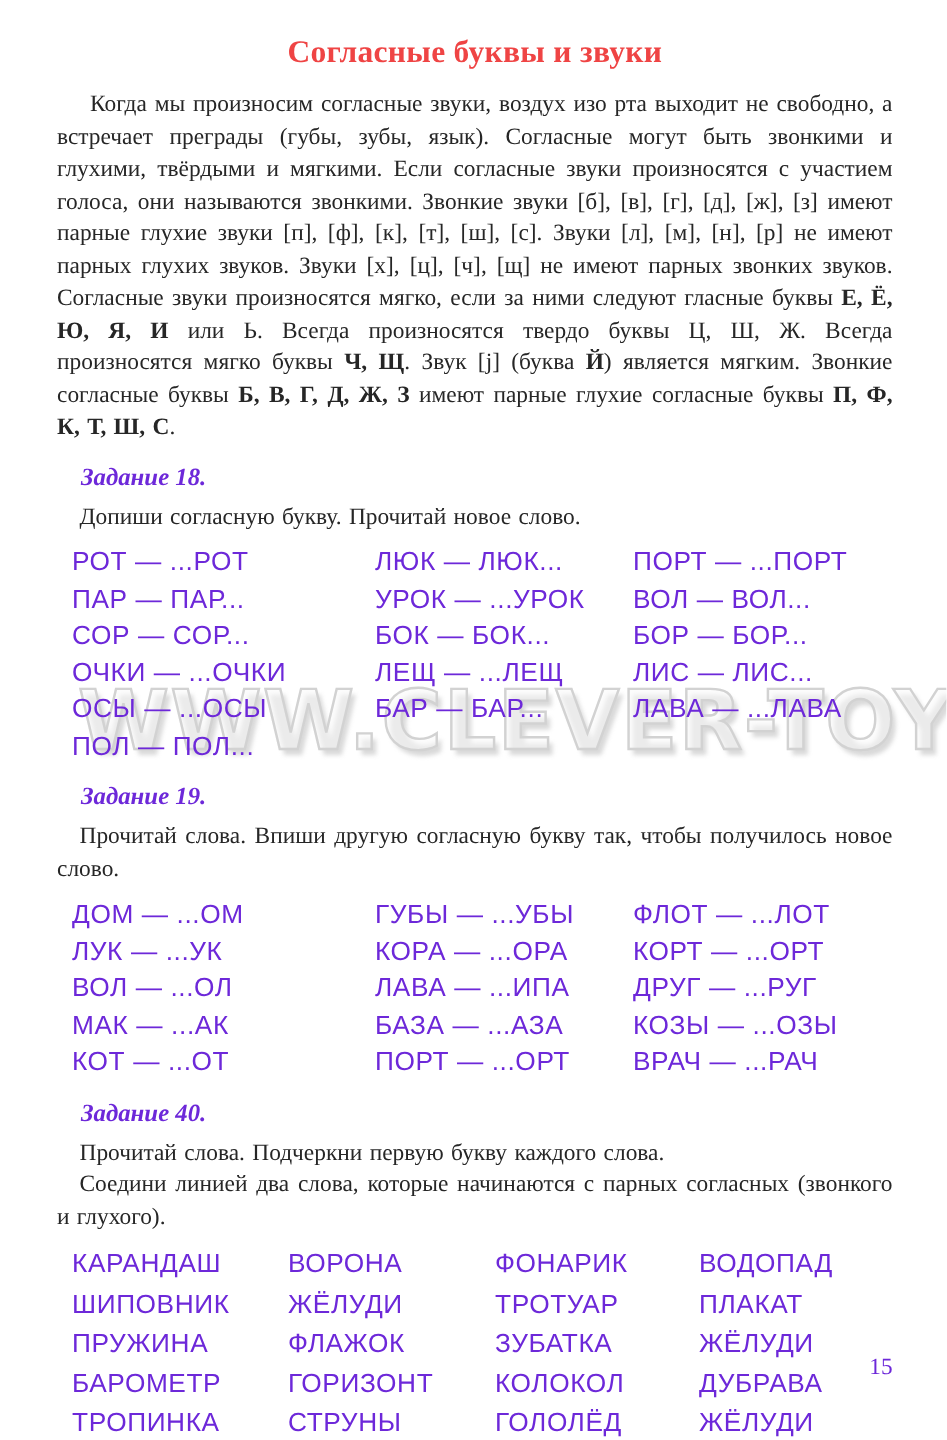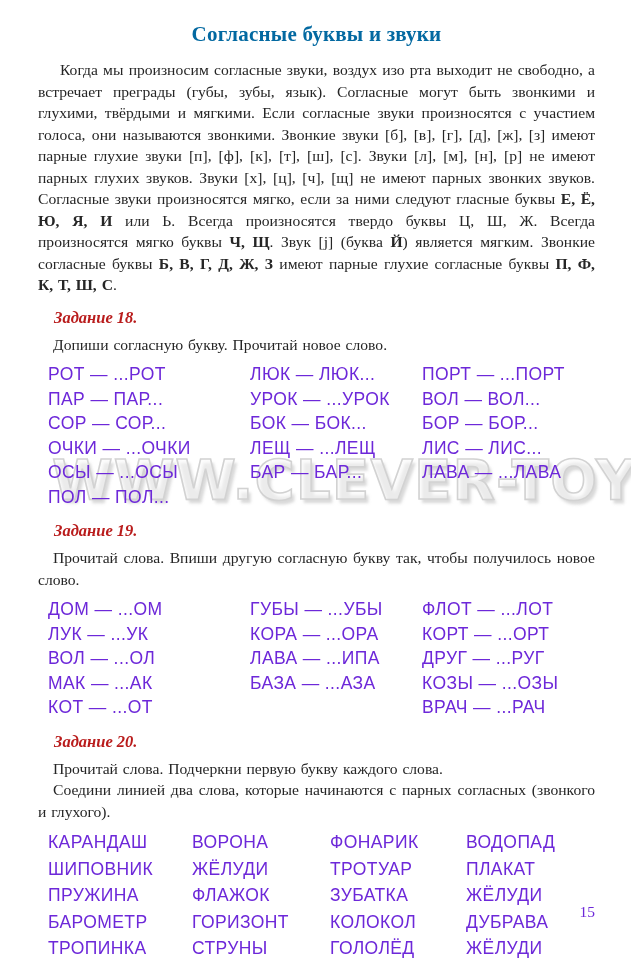--- a/index.html
+++ b/index.html
@@ -16,40 +16,40 @@
   .content {
     position: relative;
     z-index: 1;
     padding: 22px 36px 0 38px;
   }
   .title {
     margin: 0 0 12px 0;
     text-align: center;
     font-size: 21px;
     font-weight: bold;
-    color: #0369a1;
+    color: #ef4444;
     letter-spacing: 0.2px;
   }
   .intro {
     margin: 0;
     font-size: 15.6px;
     line-height: 21.5px;
     text-align: justify;
     text-indent: 22px;
     word-spacing: 1px;
   }
   .intro b { font-weight: bold; }
   .task { margin: 0; }
   .task-heading {
     margin: 12px 0 6px 0;
     padding-left: 16px;
     font-size: 16.5px;
     font-weight: bold;
     font-style: italic;
-    color: #b91c1c;
+    color: #6d28d9;
   }
   .instr {
     margin: 0;
     font-size: 15.6px;
     line-height: 21.5px;
     text-align: justify;
     text-indent: 15px;
     word-spacing: 1px;
   }
   .cols {
@@ -150,33 +150,34 @@
             <div class="word">ЛУК — ...УК</div>
             <div class="word">ВОЛ — ...ОЛ</div>
             <div class="word">МАК — ...АК</div>
             <div class="word">КОТ — ...ОТ</div>
           </div>
           <div class="col">
             <div class="word">ГУБЫ — ...УБЫ</div>
             <div class="word">КОРА — ...ОРА</div>
             <div class="word">ЛАВА — ...ИПА</div>
             <div class="word">БАЗА — ...АЗА</div>
+            <div class="word">ПОРТ — ...ОРТ</div>
           </div>
           <div class="col">
             <div class="word">ФЛОТ — ...ЛОТ</div>
             <div class="word">КОРТ — ...ОРТ</div>
             <div class="word">ДРУГ — ...РУГ</div>
             <div class="word">КОЗЫ — ...ОЗЫ</div>
             <div class="word">ВРАЧ — ...РАЧ</div>
           </div>
         </div>
     </section>
 
     <section class="task">
-      <h2 class="task-heading">Задание 20.</h2>
+      <h2 class="task-heading">Задание 40.</h2>
       <div>
           <p class="instr">Прочитай слова. Подчеркни первую букву каждого слова.</p>
           <p class="instr">Соедини линией два слова, которые начинаются с парных согласных (звонкого и глухого).</p>
         </div>
       <div class="cols cols-4">
           <div class="col">
             <div class="word">КАРАНДАШ</div>
             <div class="word">ШИПОВНИК</div>
             <div class="word">ПРУЖИНА</div>
             <div class="word">БАРОМЕТР</div>

